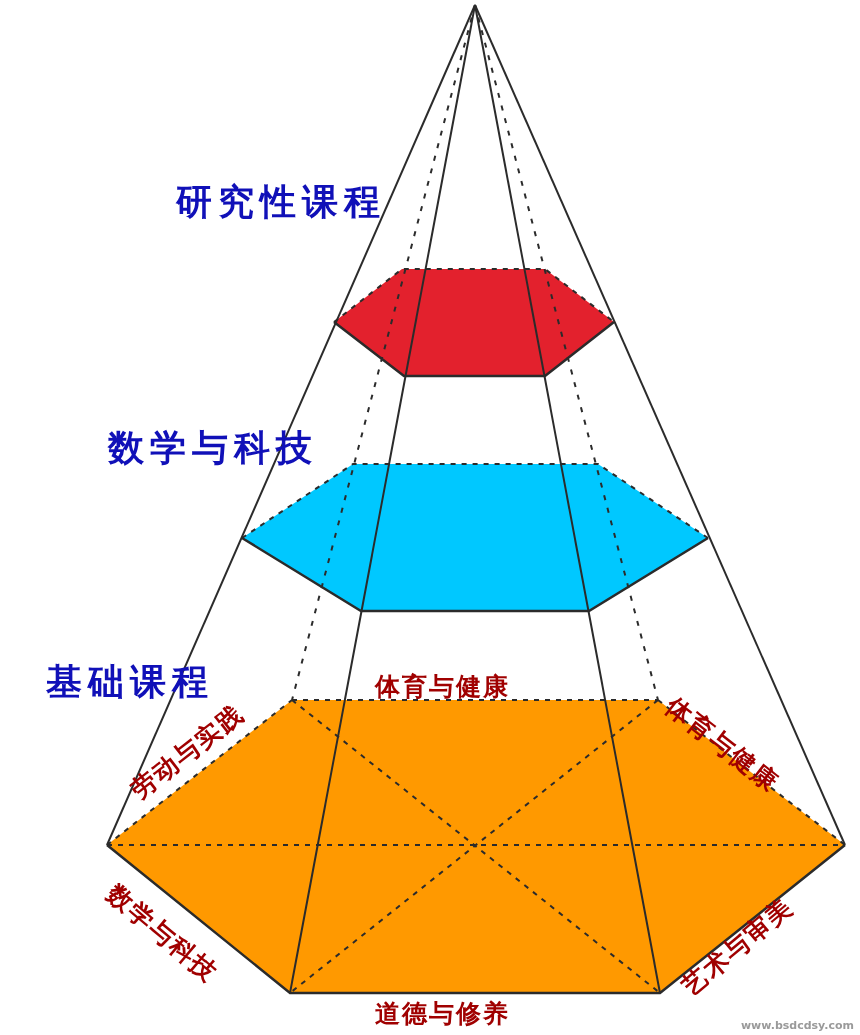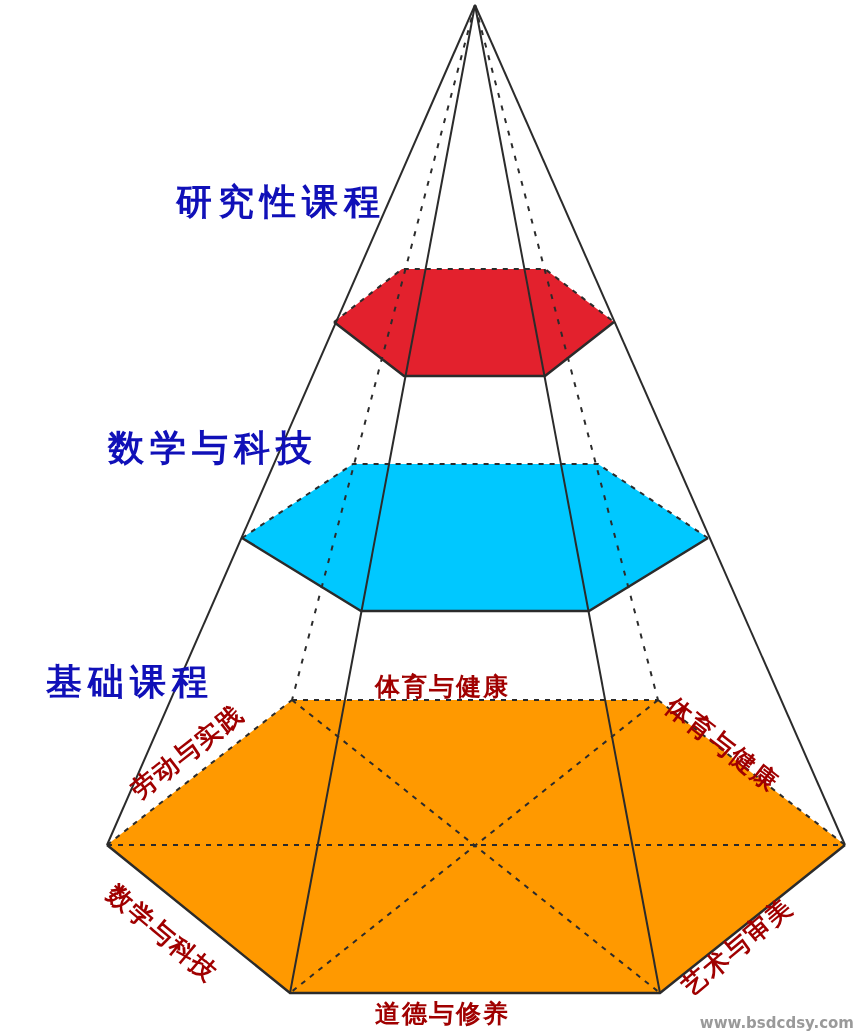--- a/index.html
+++ b/index.html
@@ -1,20 +1,20 @@
 <!DOCTYPE html>
 <html><head>
 <meta charset="utf-8">
 <style>
   html, body { margin: 0; padding: 0; background: #ffffff; }
   body { width: 860px; height: 1035px; position: relative; overflow: hidden; font-family: "DejaVu Sans", sans-serif; }
   #diagram { position: absolute; left: 0; top: 0; }
   .tier-label { position: absolute; color: #1010b8; font-family: "DejaVu Serif", serif; font-weight: bold; font-size: 36px; letter-spacing: 6px; white-space: nowrap; }
   .area-label { position: absolute; color: #a00000; font-family: "DejaVu Sans", sans-serif; font-weight: bold; font-size: 25px; letter-spacing: 2px; white-space: nowrap; transform-origin: center center; }
-  .watermark { position: absolute; right: 6px; bottom: 3px; color: #9a9a9a; font-family: "DejaVu Sans", sans-serif; font-size: 15px; font-weight: bold; }
+  .watermark { position: absolute; right: 6px; bottom: 3px; color: #9a9a9a; font-family: "DejaVu Sans", sans-serif; font-size: 11px; font-weight: bold; }
 </style>
 </head>
 <body>
 
 <svg id="diagram" width="860" height="1035" viewBox="0 0 860 1035" xmlns="http://www.w3.org/2000/svg">
 
   <g>
     <polygon points="107,845 290,993 660,993 845,845 658,700 292,700" fill="#ff9900"></polygon>
 
     <g stroke="#2b2b2b" stroke-width="2" stroke-dasharray="5,6" fill="none">

